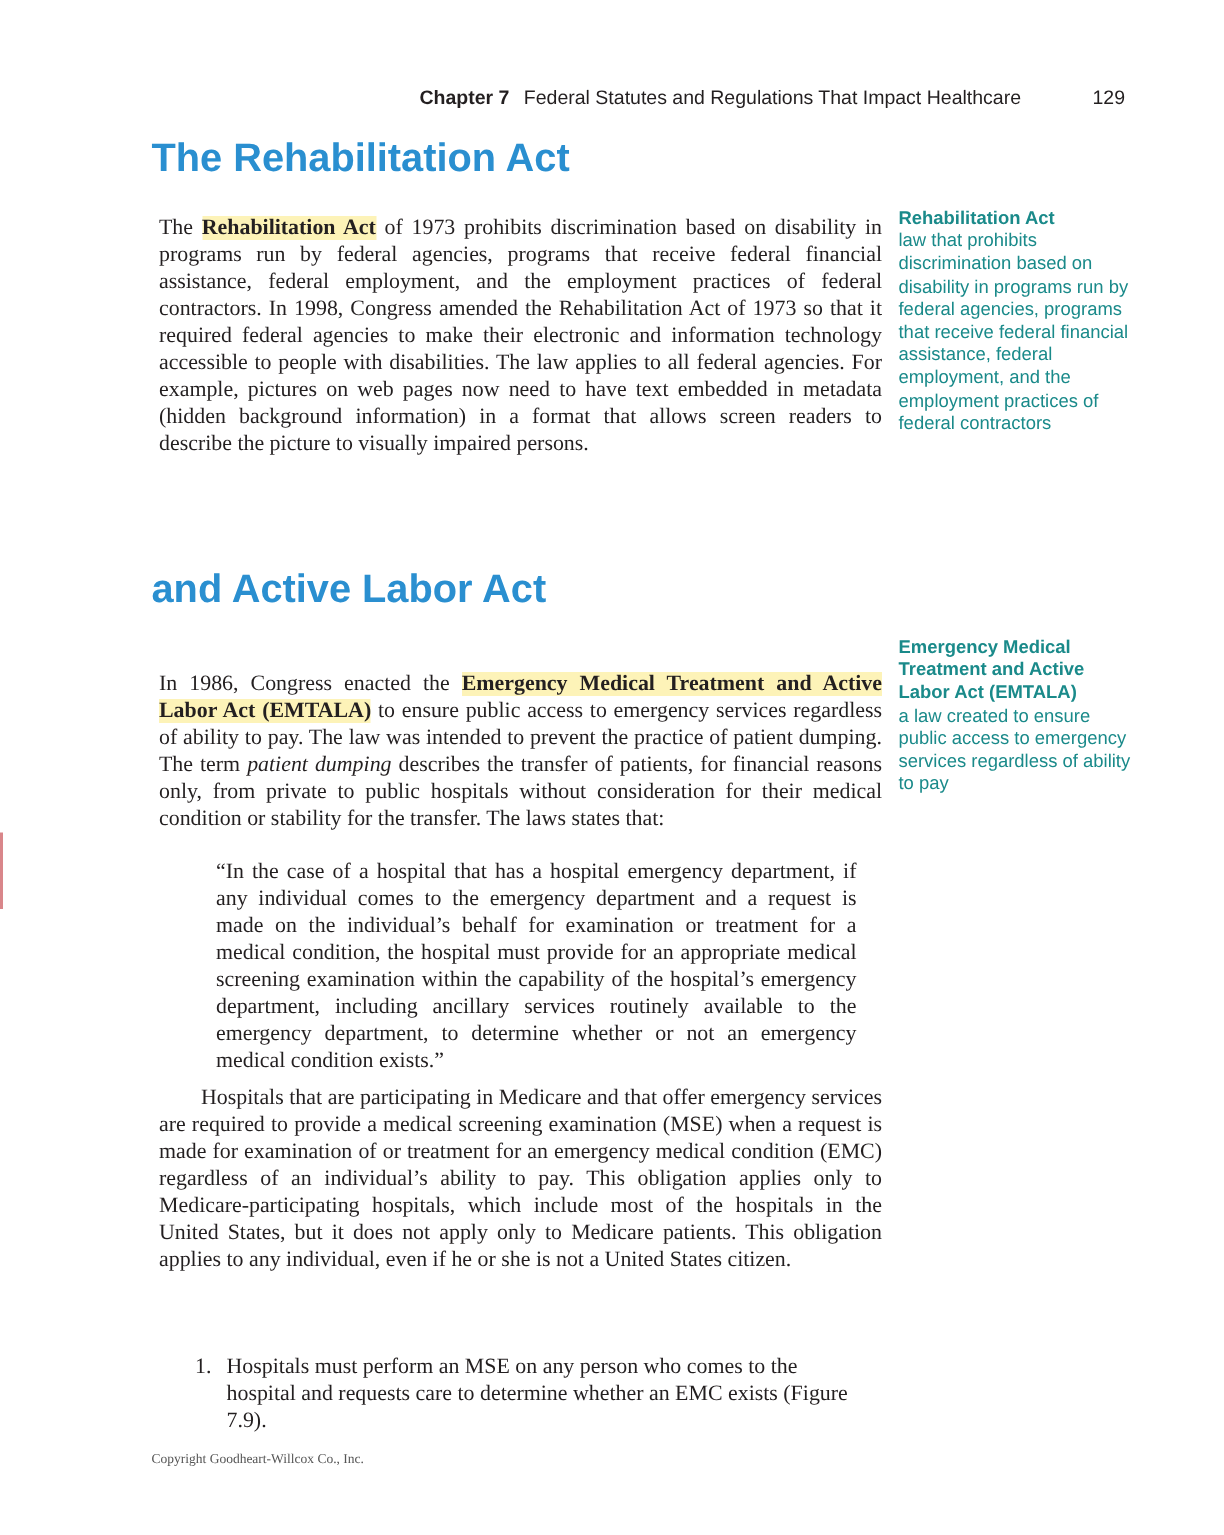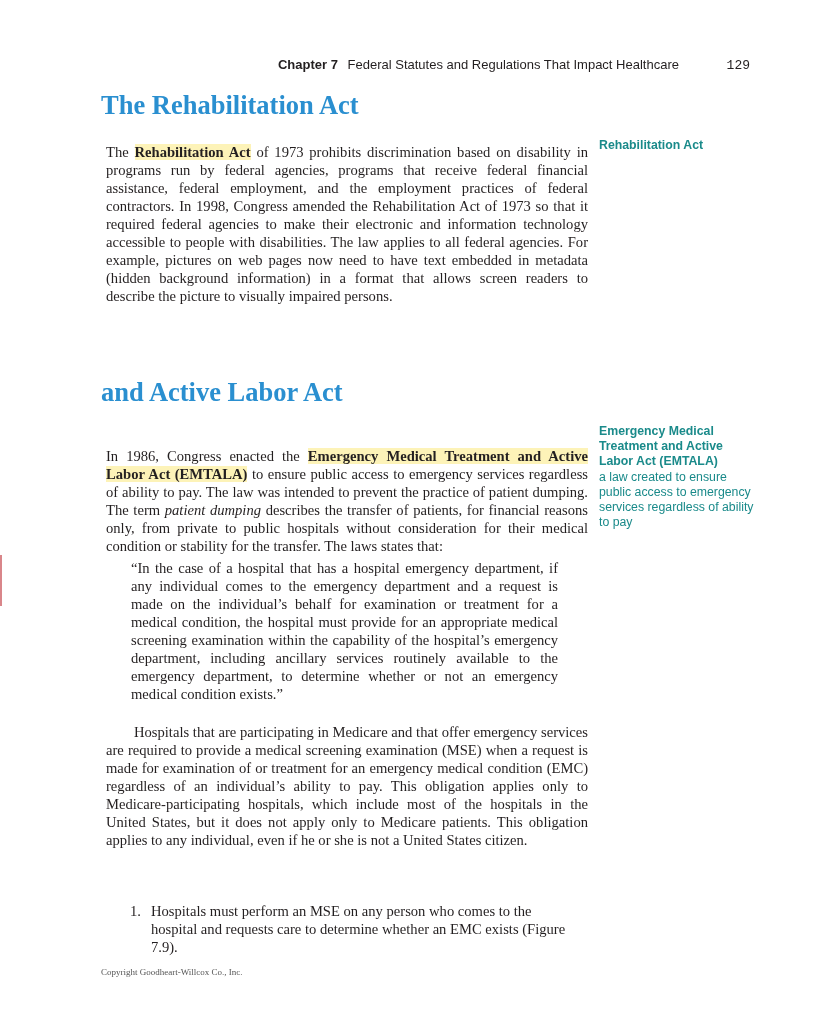--- a/index.html
+++ b/index.html
@@ -1,26 +1,26 @@
 <!DOCTYPE html>
 <html><head>
 <meta charset="utf-8">
 <style>
   html, body { margin:0; padding:0; background:#ffffff; }
   body { width:816px; height:1023px; position:relative; overflow:hidden; font-family:"Liberation Serif", serif; color:#231f20; }
   .running-head { position:absolute; top:57px; left:0; width:750px; text-align:right; font-family:"Liberation Sans", sans-serif; font-size:13px; color:#231f20; }
   .running-head .chap { font-weight:bold; margin-right:6px; }
-  .running-head .pnum { display:inline-block; margin-left:44px;font-family:Liberation Mono, monospace; }
-  h1 { position:absolute; left:101px; margin:0; font-family:Liberation Serif, serif; font-weight:bold; color:#2a8fd0; font-size:26.5px; line-height:31px; }
+  .running-head .pnum { display:inline-block; margin-left:44px; }
+  h1 { position:absolute; left:101px; margin:0; font-family:Liberation Sans, sans-serif; font-weight:bold; color:#2a8fd0; font-size:26.5px; line-height:31px; }
   .body-text { position:absolute; left:101px; width:482px; font-size:14.6px; line-height:18px; text-align:justify; margin:5px; }
   .body-text p { margin:0; }
   .hl { background:#fdf3b8; font-weight:bold; }
   .margin-note { position:absolute; left:599px; width:160px; font-family:"Liberation Sans", sans-serif; font-size:12.3px; line-height:15.2px; color:#1a8a8a; }
   .margin-note .term { font-weight:bold; display:block; }
-  .quote { position:absolute; left:128px; width:427px; font-size:14.6px; line-height:18px; text-align:justify; margin:3px; }
+  .quote { position:absolute; left:128px; width:427px; font-size:14.6px; line-height:18px; text-align:justify; margin:16px; }
   .indent { text-indent:28px; }
   .list { position:absolute; left:130px; width:440px; font-size:14.6px; line-height:18px; margin:0; }
   .list .num { position:absolute; left:0; }
   .list .txt { display:block; margin-left:21px; }
   .footer { position:absolute; left:101px; top:967px; font-family:Liberation Serif, serif; font-size:9px; color:#555; }
   .red-bar { position:absolute; left:0; top:555px; width:1.5px; height:51px; background:#d9868a; }
 </style>
 </head>
 <body>
 
@@ -31,20 +31,21 @@
 </div>
 
 <h1 style="top:90px;">The Rehabilitation Act</h1>
 
 <div class="body-text" style="top:138px;">
   <p><span>The </span><span class="hl">Rehabilitation Act</span><span> of 1973 prohibits discrimination based on disability in programs run by federal agencies, programs that receive federal financial assistance, federal employment, and the employment practices of federal contractors. In 1998, Congress amended the Rehabilitation Act of 1973 so that it required federal agencies to make their electronic and information technology accessible to people with disabilities. The law applies to all federal agencies. For example, pictures on web pages now need to have text embedded in metadata (hidden background information) in a format that allows screen readers to describe the picture to visually impaired persons.</span></p>
 </div>
 
 <div class="margin-note" style="top:138px;">
   <span class="term">Rehabilitation Act</span>
+  <span>law that prohibits discrimination based on disability in programs run by federal agencies, programs that receive federal financial assistance, federal employment, and the employment practices of federal contractors</span>
 </div>
 
 <h1 style="top:346px;">
   <br>
   <span>and Active Labor Act</span>
 </h1>
 
 <div class="body-text" style="top:442px;">
   <p><span>In 1986, Congress enacted the </span><span class="hl">Emergency Medical Treatment and Active Labor Act (EMTALA)</span><span> to ensure public access to emergency services regardless of ability to pay. The law was intended to prevent the practice of patient dumping. The term </span><i>patient dumping</i><span> describes the transfer of patients, for financial reasons only, from private to public hospitals without consideration for their medical condition or stability for the transfer. The laws states that:</span></p>
 </div>

